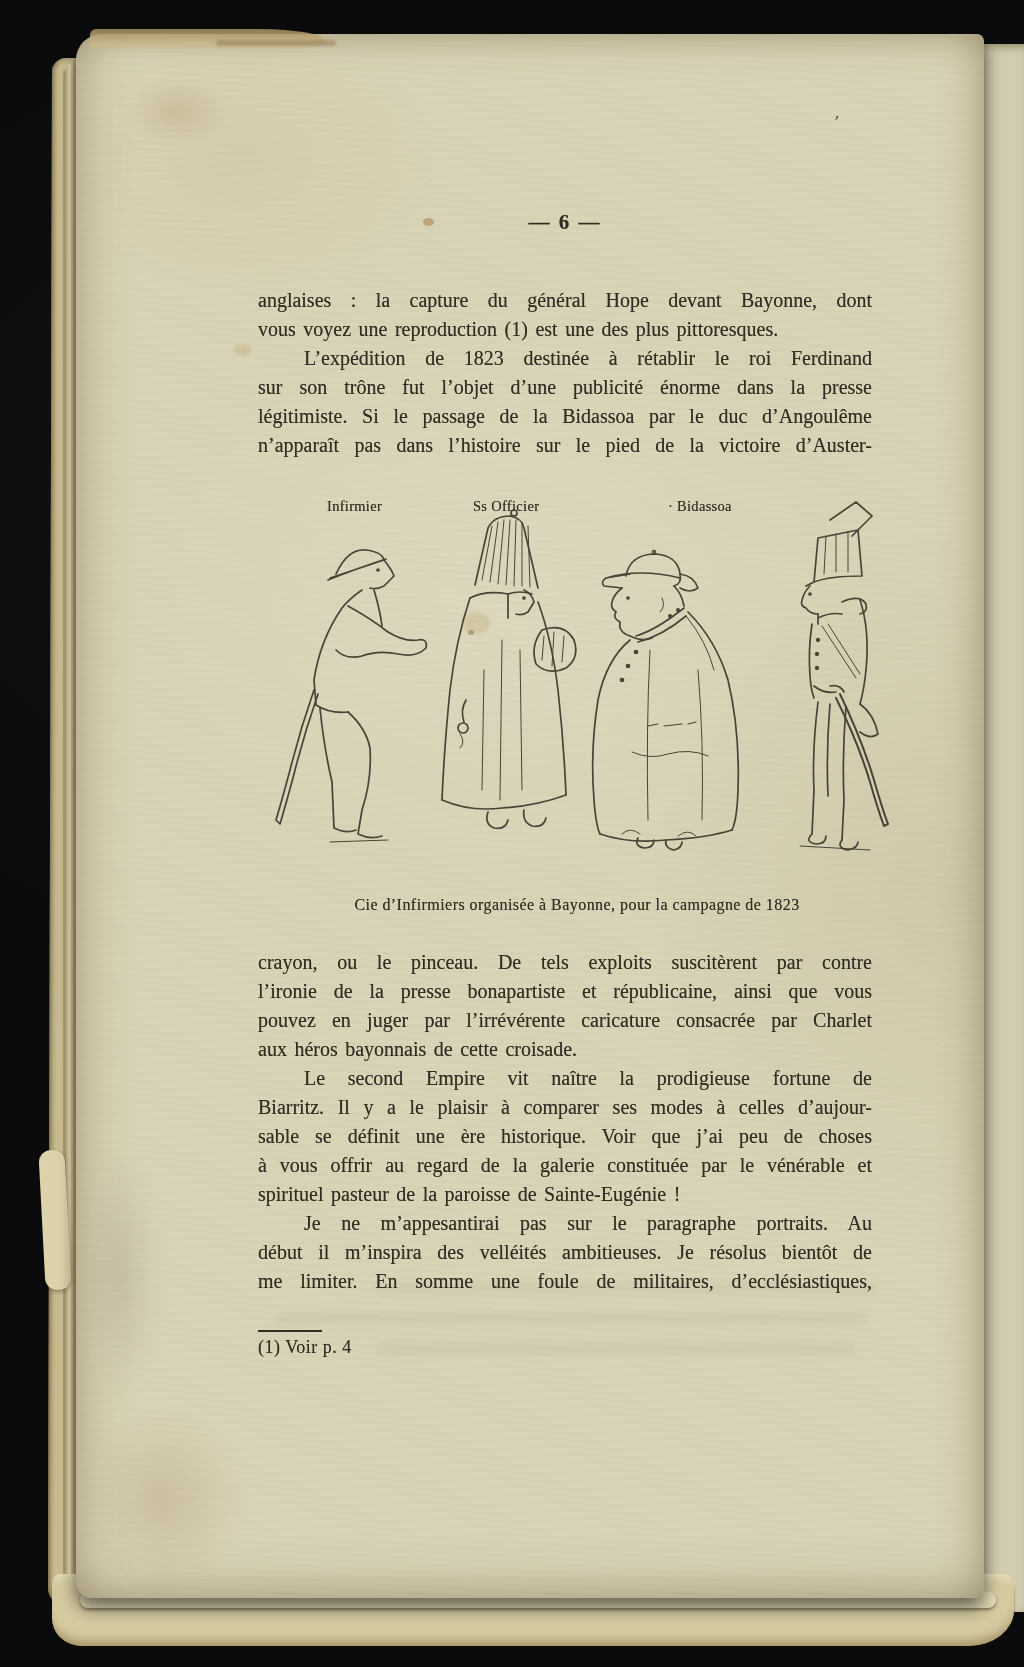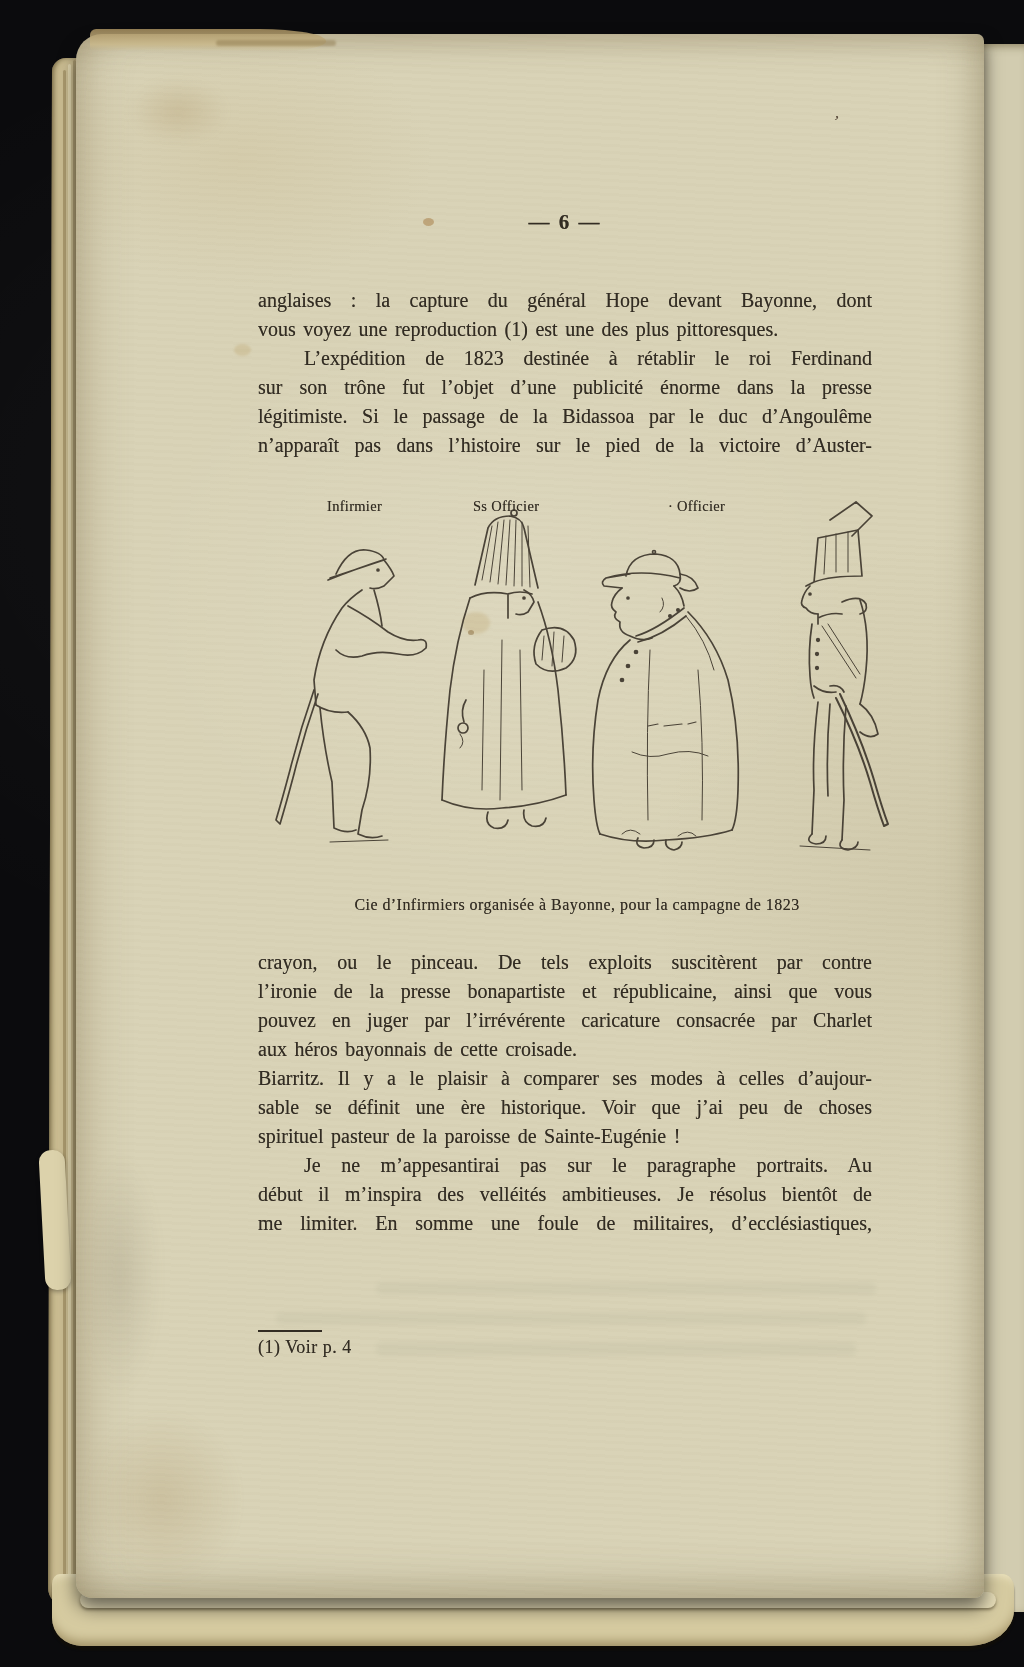--- a/index.html
+++ b/index.html
@@ -117,21 +117,21 @@
           <div class="line indent">L’expédition de 1823 destinée à rétablir le roi Ferdinand</div>
           <div class="line">sur son trône fut l’objet d’une publicité énorme dans la presse</div>
           <div class="line">légitimiste. Si le passage de la Bidassoa par le duc d’Angoulême</div>
           <div class="line">n’apparaît pas dans l’histoire sur le pied de la victoire d’Auster-</div>
         </div>
       </div>
 
     <div class="fig-labels ink">
       <span class="lbl lbl-1">Infirmier</span>
       <span class="lbl lbl-2">Ss Officier</span>
-      <span class="lbl lbl-3">· Officier</span>
+      <span class="lbl lbl-3">· Bidassoa</span>
     </div>
 
     <svg class="sketch" viewBox="0 0 620 420" fill="none" stroke="#3b342a" stroke-width="1.7" stroke-linecap="round" stroke-linejoin="round">
       <g>
         <path d="M58,90 Q88,78 116,69 M60,88 L114,70 M66,84 Q78,58 96,60 Q112,62 114,70"></path>
         <path d="M114,70 Q122,80 124,86 L114,96 Q106,100 100,98"></path>
         <circle cx="108" cy="80" r="1" fill="#3b342a"></circle>
         <path d="M92,100 Q80,108 72,118 Q50,150 44,190 L46,215"></path>
         <path d="M104,100 Q110,120 112,136"></path>
         <path d="M78,116 Q100,128 118,142 Q134,152 148,150 Q158,148 156,158 Q146,168 128,164 Q108,160 92,166 Q76,170 66,160"></path>
@@ -208,22 +208,24 @@
     <div class="caption ink">Cie d’Infirmiers organisée à Bayonne, pour la campagne de 1823</div>
 
     <div class="textblock tb-bottom ink" id="bottom-block">
         <div class="para">
           <div class="line">crayon, ou le pinceau. De tels exploits suscitèrent par contre</div>
           <div class="line">l’ironie de la presse bonapartiste et républicaine, ainsi que vous</div>
           <div class="line">pouvez en juger par l’irrévérente caricature consacrée par Charlet</div>
           <div class="line last">aux héros bayonnais de cette croisade.</div>
         </div>
         <div class="para">
+          <div class="line indent">Le second Empire vit naître la prodigieuse fortune de</div>
           <div class="line">Biarritz. Il y a le plaisir à comparer ses modes à celles d’aujour-</div>
           <div class="line">sable se définit une ère historique. Voir que j’ai peu de choses</div>
+          <div class="line">à vous offrir au regard de la galerie constituée par le vénérable et</div>
           <div class="line last">spirituel pasteur de la paroisse de Sainte-Eugénie !</div>
         </div>
         <div class="para">
           <div class="line indent">Je ne m’appesantirai pas sur le paragraphe portraits. Au</div>
           <div class="line">début il m’inspira des velléités ambitieuses. Je résolus bientôt de</div>
           <div class="line">me limiter. En somme une foule de militaires, d’ecclésiastiques,</div>
         </div>
       </div>
 
     <div class="fn-rule"></div>

